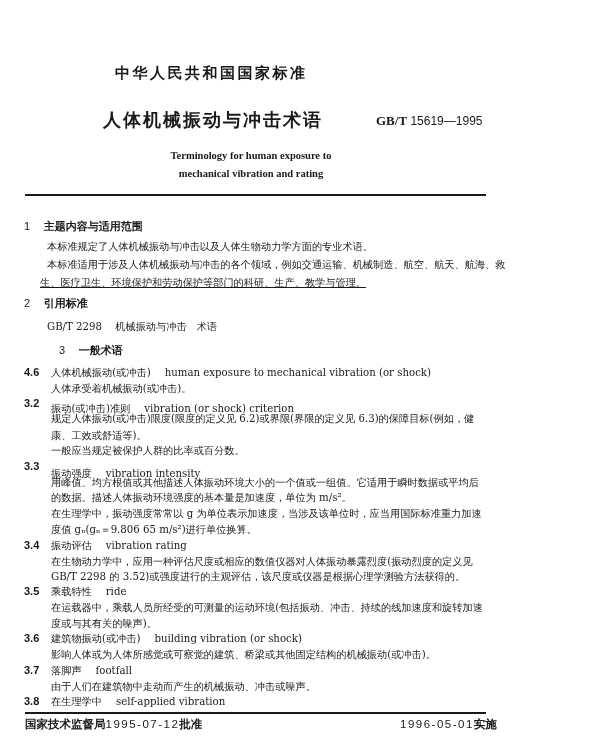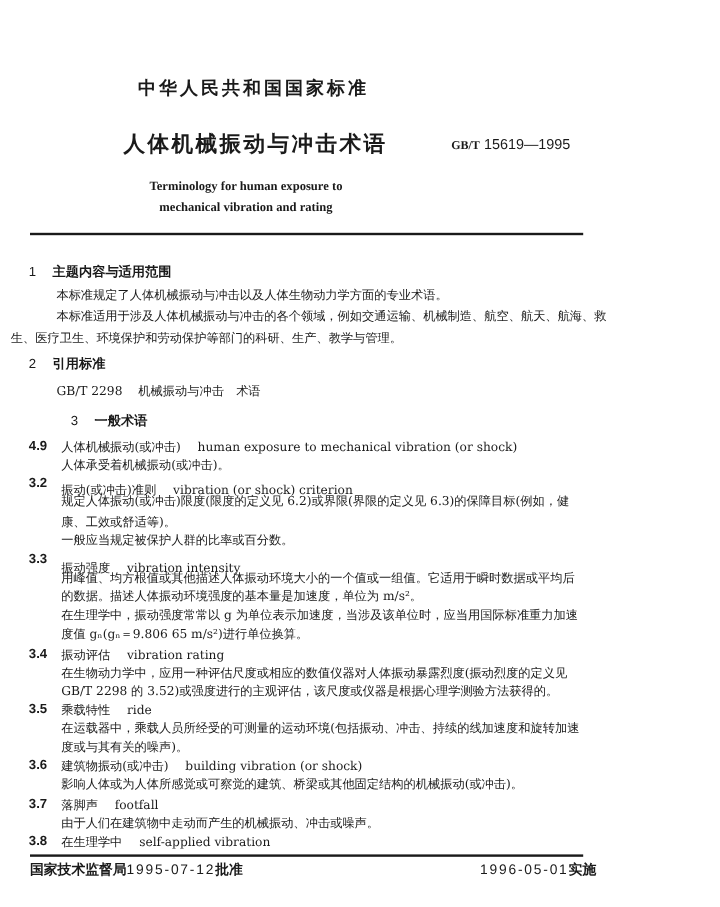--- a/index.html
+++ b/index.html
@@ -14,38 +14,39 @@
     font-family: "DejaVu Sans", "Liberation Sans", sans-serif;
   }
   .hdr-title {
     left: 103px; top: 108px; font-size: 18px; font-weight: bold; letter-spacing: 2px;
     font-family: "DejaVu Sans", "Liberation Sans", sans-serif;
   }
   .hdr-code {
     left: 376px; top: 113px; font-size: 12px;
     font-family: "Liberation Sans", sans-serif;
   }
-  .hdr-code .gb { font-family: "Liberation Serif", serif; font-weight: bold; font-size: 10px; }
+  .hdr-code .gb { font-family: "Liberation Serif", serif; font-weight: bold; font-size: 13px; }
   .hdr-en {
     left: 0; width: 410px; text-align: center; font-size: 10.5px; font-weight: bold;
     font-family: "Liberation Serif", serif;
+    padding-left: 46px;
   }
   .rule {
     position: absolute; left: 25px; width: 461px; height: 1.5px; background: #1a1a1a;
   }
   .sec-head {
     left: 24px; font-size: 11px; font-weight: bold;
     font-family: "DejaVu Sans", "Liberation Sans", sans-serif;
   }
   .sec-head .num { display: inline-block; width: 16px; font-weight: normal; font-family: "Liberation Sans", sans-serif; }
   .line {
     font-size: 10.2px; line-height: 14px;
   }
   .indent1 { left: 47px; }
-  .indent0 { left: 9px; }
+  .indent0 { left: 40px; text-decoration: underline; }
   .indent-body { left: 51px; }
   .term-num {
     left: 24px; font-size: 11px; font-weight: bold;
     font-family: "Liberation Sans", sans-serif;
   }
   .term-head { left: 51px; font-size: 10.2px; }
   .term-head .en { margin-left: 14px; }
   .footer-left {
     left: 25px; top: 717px; font-size: 11.5px; font-weight: bold;
     font-family: "DejaVu Sans", "Liberation Sans", sans-serif;
@@ -85,21 +86,21 @@
 <div class="abs line indent1" style="top:320px;">
   <span>GB/T 2298</span>
   <span style="margin-left:10px;">机械振动与冲击　术语</span>
 </div>
 
 <div class="abs sec-head" style="top:343px;margin-left:35px;">
   <span class="num">3</span>
   <span>一般术语</span>
 </div>
 
-<div class="abs term-num" style="top:366px;">4.9</div>
+<div class="abs term-num" style="top:366px;">4.6</div>
 <div class="abs term-head" style="top:366px;">
   <span>人体机械振动(或冲击)</span><span class="en">human exposure to mechanical vibration (or shock)</span>
 </div>
 <div class="abs line indent-body" style="top:382px;">人体承受着机械振动(或冲击)。</div>
 
 <div class="abs term-num" style="top:397px;">3.2</div>
 <div class="abs term-head" style="top:402px;">
   <span>振动(或冲击)准则</span><span class="en">vibration (or shock) criterion</span>
 </div>
 <div class="abs line indent-body" style="top:412px;">规定人体振动(或冲击)限度(限度的定义见 6.2)或界限(界限的定义见 6.3)的保障目标(例如，健</div>

